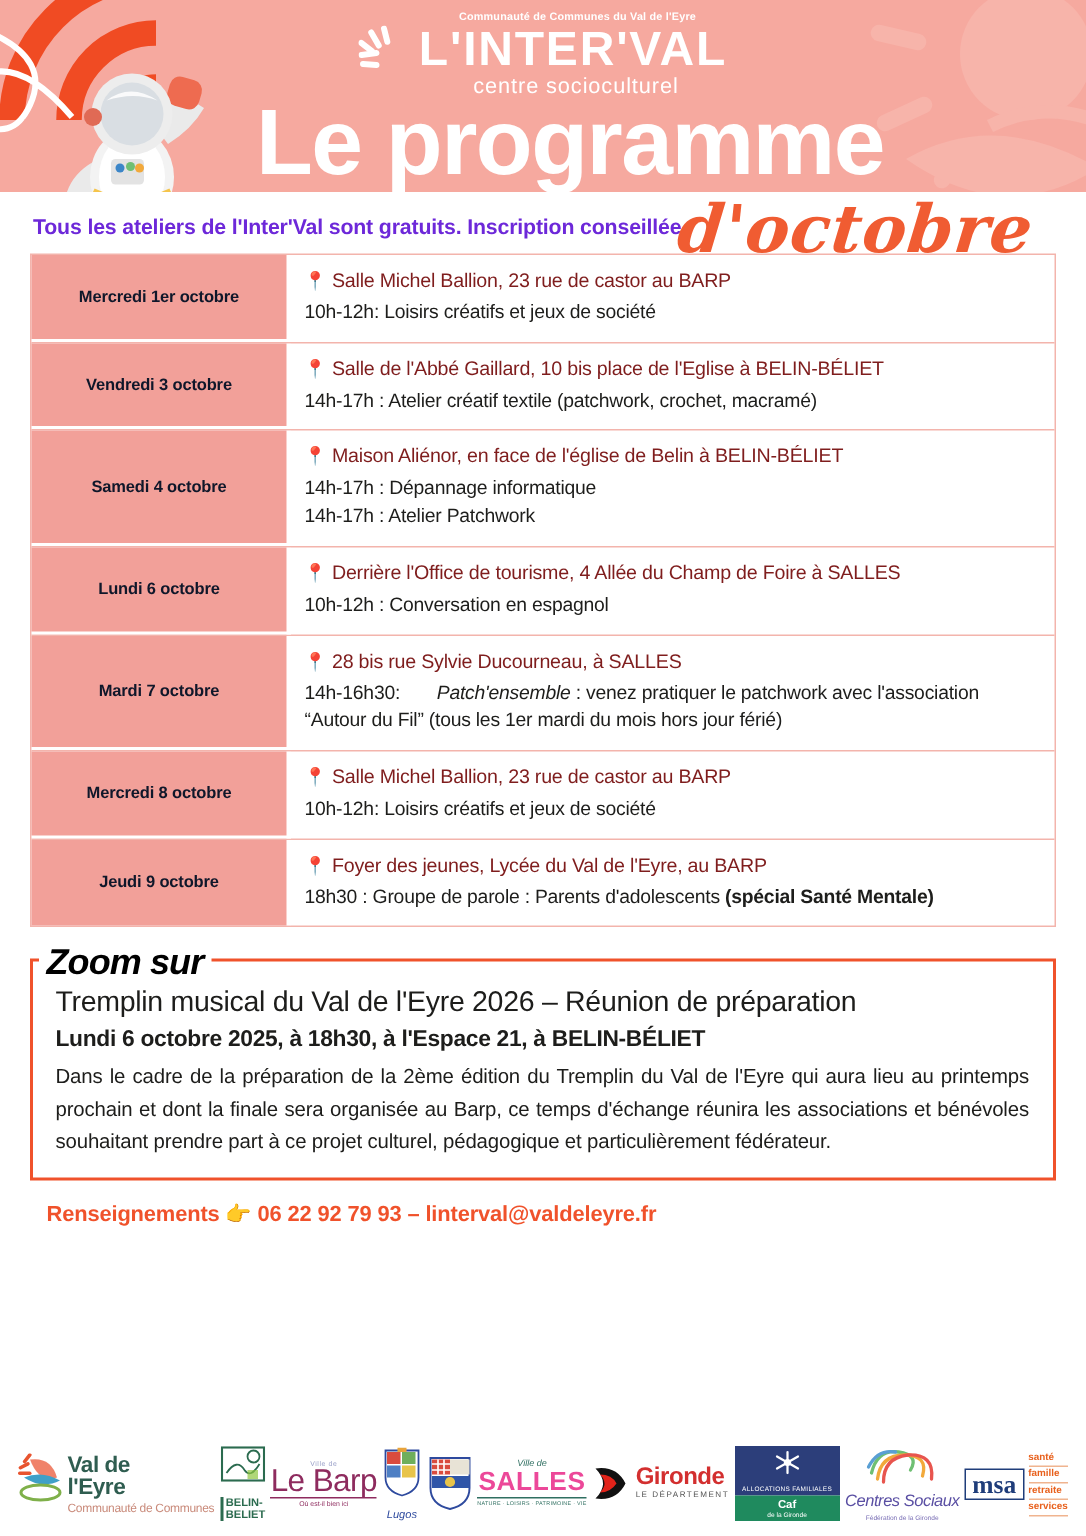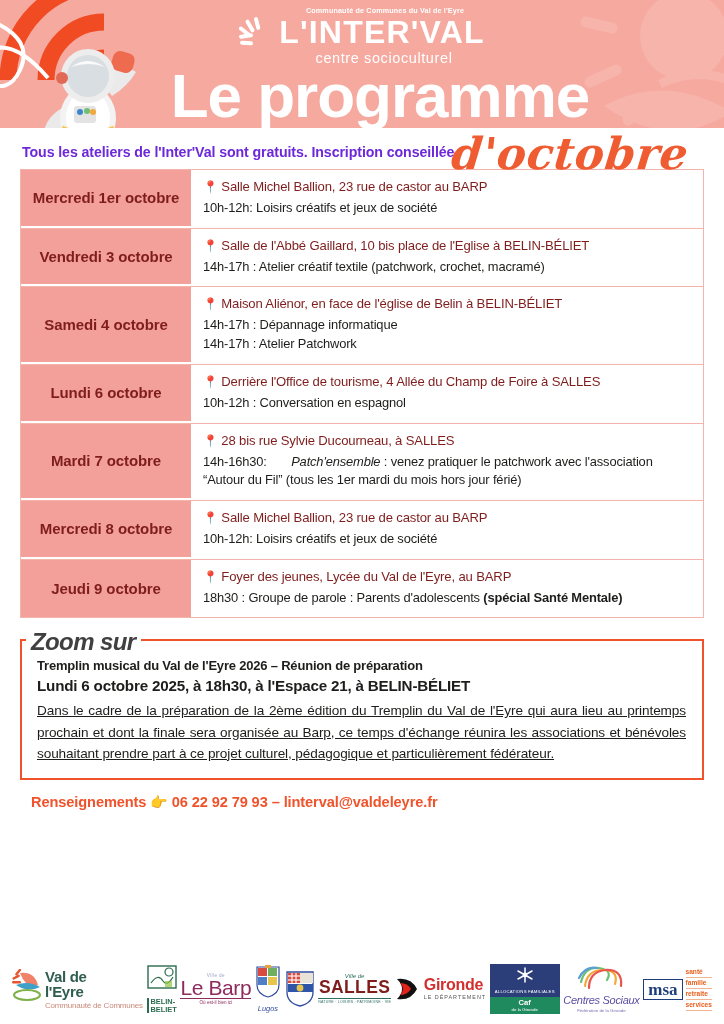--- a/index.html
+++ b/index.html
@@ -145,22 +145,22 @@
     border: 1px solid #F3B4AC;
     border-collapse: collapse;
   }
   .srow { display: flex; border-bottom: 1px solid #F3B4AC; }
   .srow:last-child { border-bottom: none; }
 
   .sdate {
     width: 173px;
     flex: none;
     background: #F2A099;
-    color: #7f1d1d;
-    font-size: 15px;
+    color: #0f172a;
+    font-size: 11px;
     font-weight: bold;
     display: flex;
     align-items: center;
     justify-content: center;
     text-align: center;
     border-right: 3px solid #ffffff;
     border-bottom: 2px solid #ffffff;
     letter-spacing: -0.1px;
   }
   .srow:last-child .sdate { border-bottom: none; }
@@ -197,56 +197,55 @@
     width: 684px;
   }
   .zoom-label {
     position: absolute;
     left: 6px;
     top: -11px;
     z-index: 3;
     font-size: 24px;
     font-weight: bold;
     font-style: italic;
-    color: #404040;
+    color: #000000;
     letter-spacing: -0.6px;
     background: #ffffff;
     padding: 0 5px;
     -webkit-text-stroke: 0.6px #ffffff;
     paint-order: stroke fill;
     text-shadow:
        1.6px 0 0 #ffffff, -1.6px 0 0 #ffffff,
        0 1.6px 0 #ffffff, 0 -1.6px 0 #ffffff;
   }
   .zoom-box {
     border: 2.5px solid #F0522B;
     padding: 17px 16px 14px 15px;
     background: #ffffff;
   }
   .zoom-h1 {
-    font-size: 13px;
-    font-weight: bold;
+    font-size: 19px;
+    font-weight: normal;
     color: #1d1d1b;
     letter-spacing: -0.2px;
     margin-bottom: 4px;
   }
   .zoom-h2 {
     font-size: 15.2px;
     font-weight: bold;
     color: #1d1d1b;
     letter-spacing: -0.2px;
     margin-bottom: 6px;
   }
   .zoom-p {
     font-size: 13.6px;
     line-height: 1.56;
     color: #1d1d1b;
     text-align: justify;
     letter-spacing: -0.1px;
-    text-decoration: underline;
   }
 
   
   .contact {
     margin: 14px 0 0 31px;
     font-size: 14.6px;
     font-weight: bold;
     color: #F0522B;
     letter-spacing: -0.1px;
   }
@@ -290,21 +289,21 @@
   .lebarp-main { font-size: 21px; color: #8e2b5e; letter-spacing: -0.4px; line-height: 0.95; }
   .lebarp-sub { font-size: 4.6px; color: #8e2b5e; border-top: 1px solid #8e2b5e; padding-top: 1px; }
 
   
   .lugos { text-align: center; }
   .lugos-txt { font-size: 7.4px; font-style: italic; color: #2e4a9e; margin-top: 1px; }
 
   
   .salles { text-align: center; line-height: 1; }
   .salles-pre { font-size: 6px; font-style: italic; color: #2f6f61; }
-  .salles-main { font-size: 17.5px; font-weight: bold; color: #7f1d1d; letter-spacing: 0.4px; border-bottom: 1.4px solid #2f6f61; padding-bottom: 1px;}
+  .salles-main { font-size: 17.5px; font-weight: bold; color: #ec4899; letter-spacing: 0.4px; border-bottom: 1.4px solid #2f6f61; padding-bottom: 1px;}
   .salles-sub { font-size: 3.6px; color: #2f6f61; letter-spacing: .2px; margin-top: 2px;}
 
   
   .gironde { display: flex; align-items: center; gap: 3px; }
   .gironde-txt { line-height: 1; }
   .gironde-t1 { font-size: 16px; font-weight: bold; color: #d32f2f; letter-spacing: -0.3px; }
   .gironde-t2 { font-size: 5.4px; color: #555; letter-spacing: 1px; margin-top: 2px; }
 
   
   .caf { text-align: center; }

